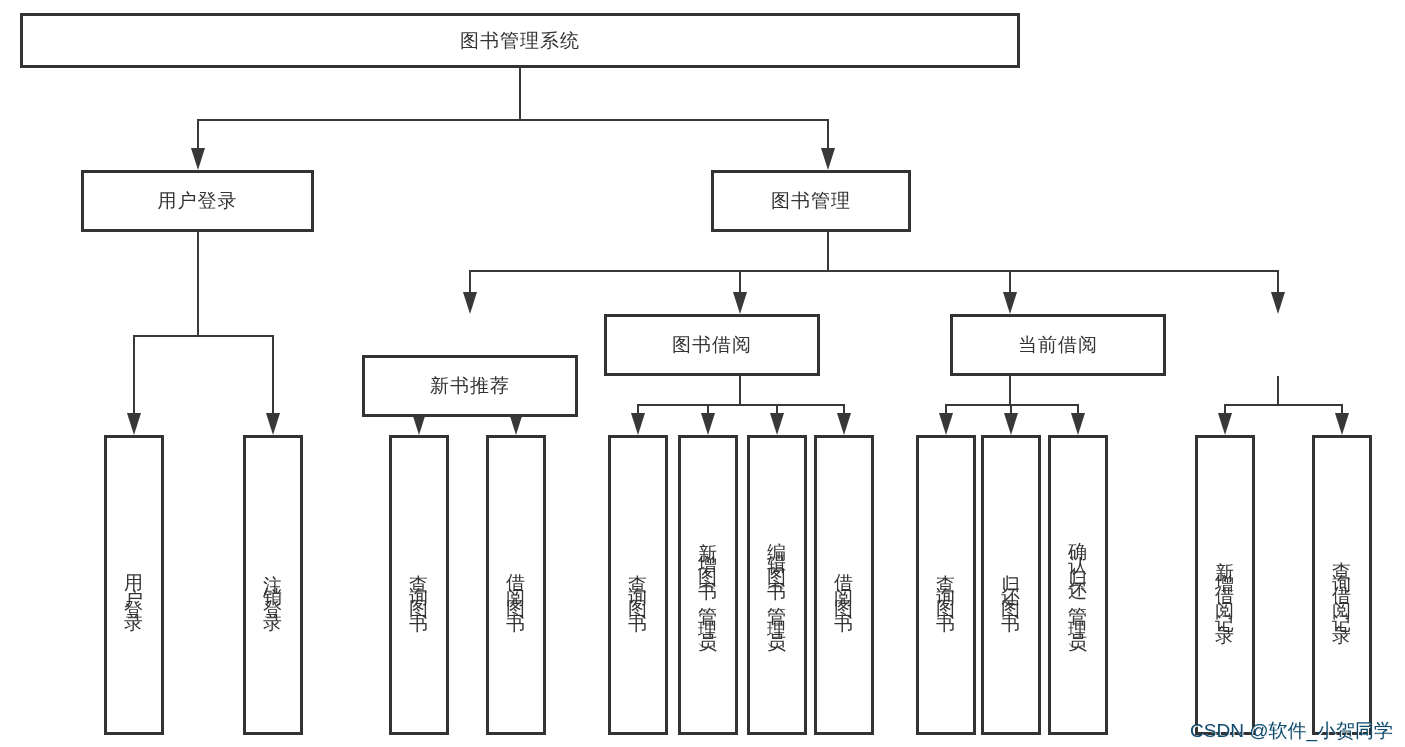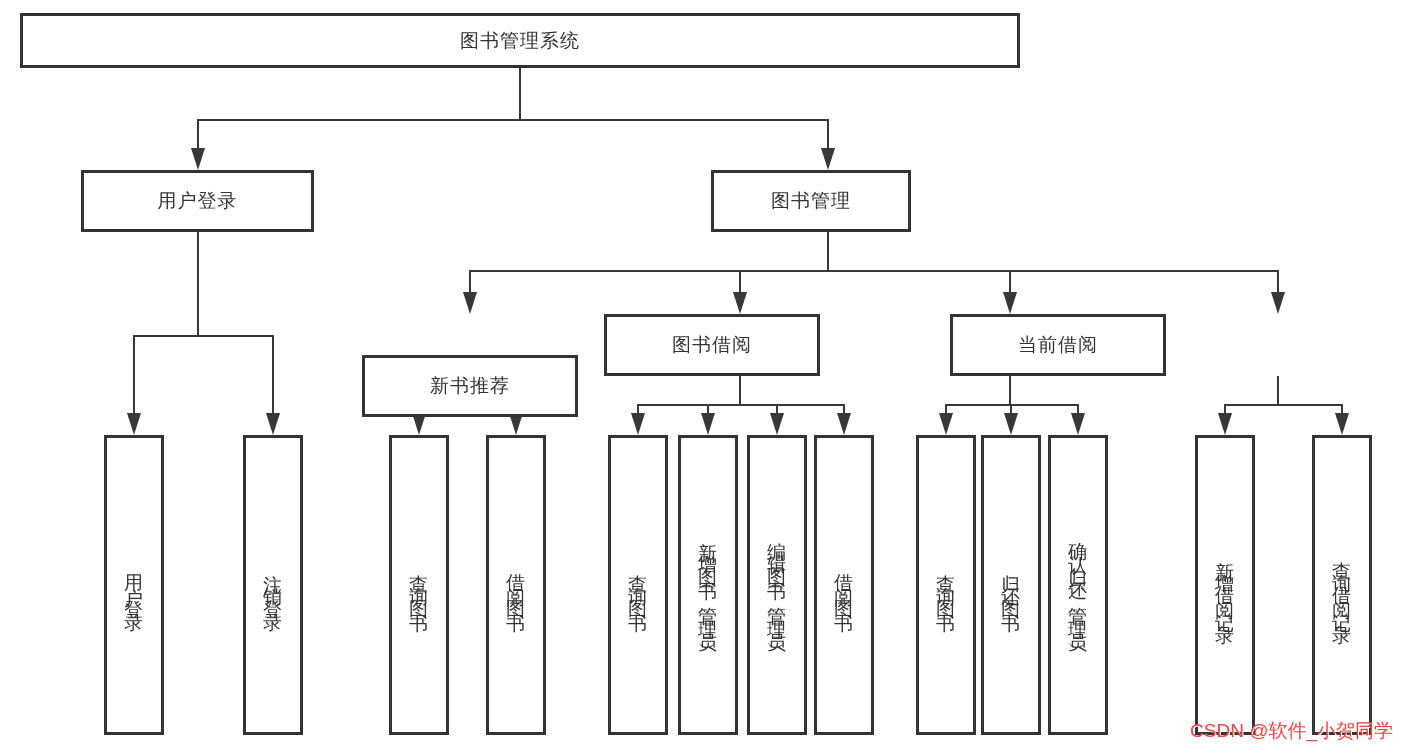--- a/index.html
+++ b/index.html
@@ -41,21 +41,21 @@
     font-size: 19px;
     line-height: 1;
     letter-spacing: 13px;
     white-space: nowrap;
   }
   .watermark {
     position: absolute;
     right: 12px;
     bottom: 3px;
     font-size: 19px;
-    color: #ef4444;
+    color: #0c4a6e;
     text-shadow: 1px 1px 0 #f4f4f4;
     white-space: nowrap;
   }
 </style>
 </head>
 <body>
 
 <div id="canvas">
 
   <svg id="connectors" width="1405" height="747" viewBox="0 0 1405 747" aria-hidden="true">

